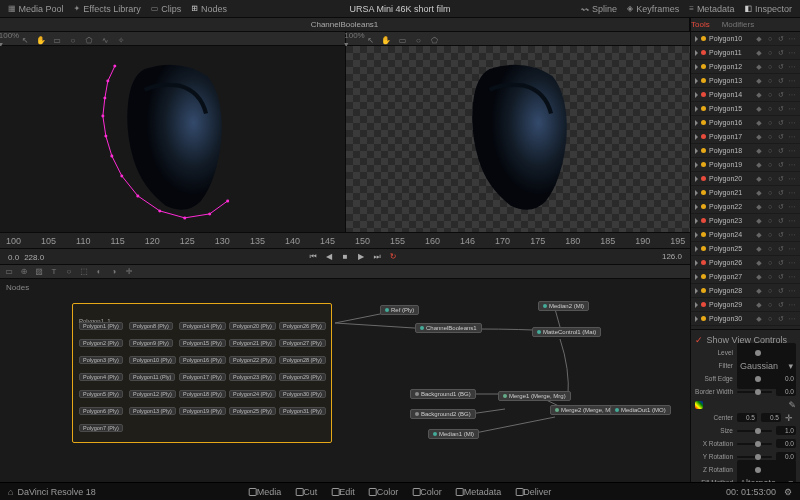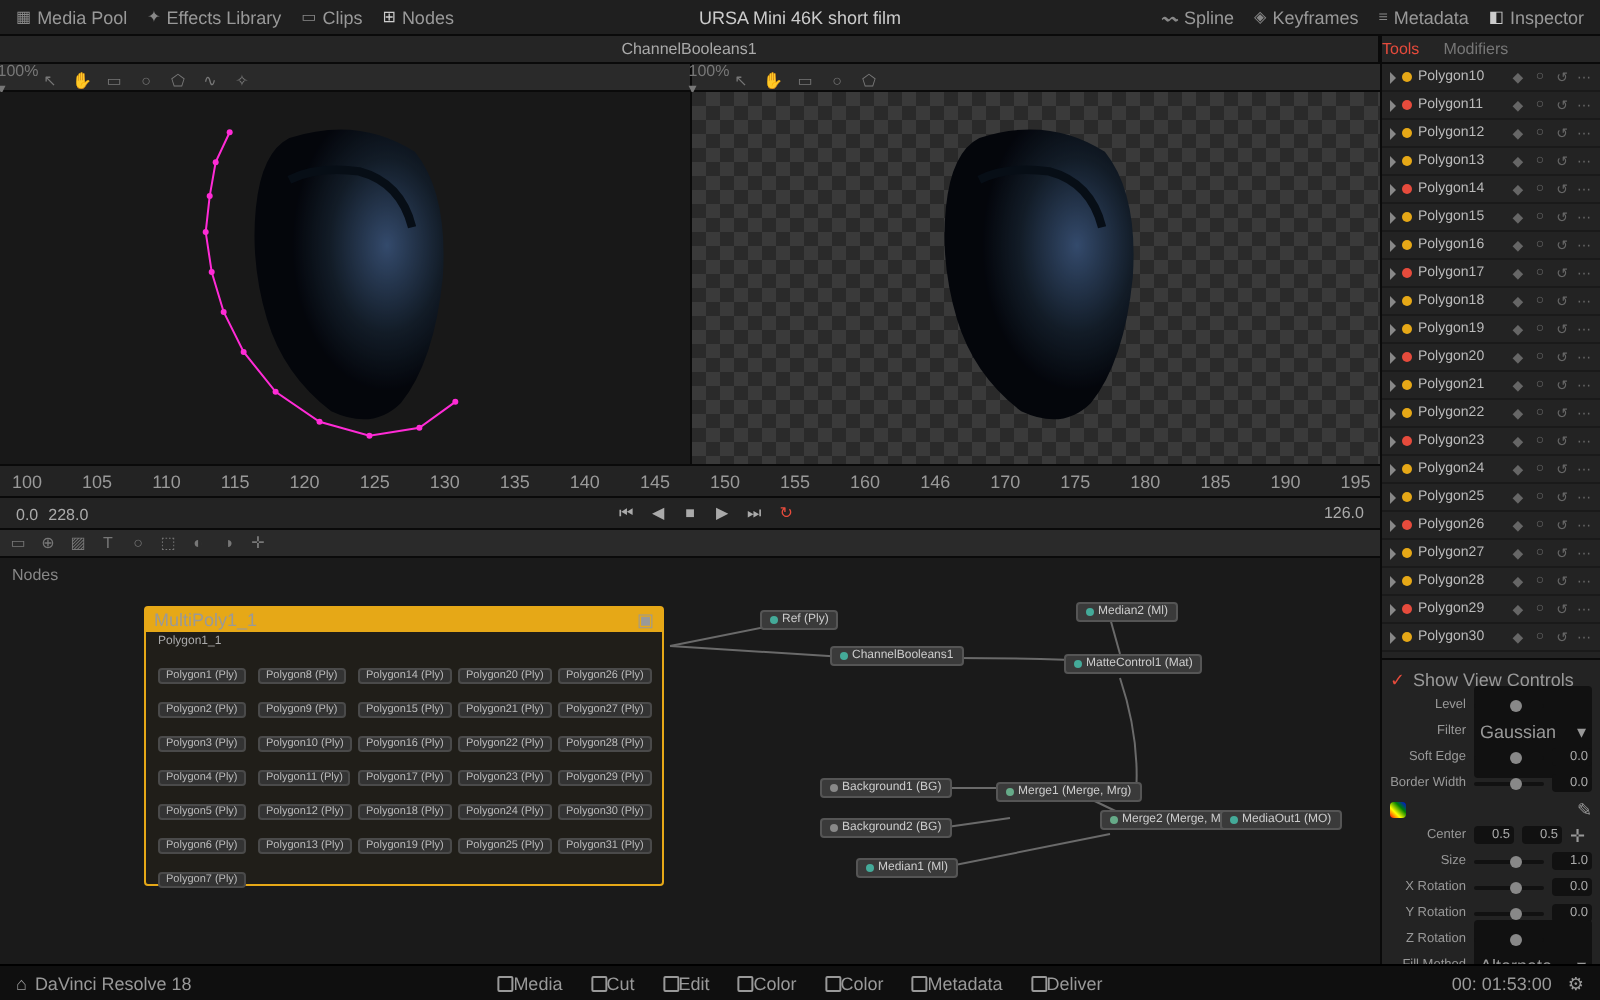--- a/index.html
+++ b/index.html
@@ -209,24 +209,20 @@
           <path d="M470 115 L508 115"></path>
           <path d="M470 135 L505 130"></path>
           <path d="M540 118 L565 130"></path>
           <path d="M595 132 L620 132"></path>
           <path d="M560 60 Q570 90 568 118"></path>
           <path d="M470 155 L555 138"></path>
         </g>
       </svg>
 
       <div class="group-box" style="left:72px;top:24px;width:260px;height:140px">
-        <div class="group-title">
-            <span>MultiPoly1_1</span>
-            <span>▣</span>
-          </div>
         <div style="position:absolute;left:6px;top:14px;font-size:6px;color:#aaa">Polygon1_1</div>
         <div id="groupcols" style="position:relative;width:100%;height:calc(100% - 12px)">
             <div class="node-sm" style="left: 6px; top: 18px;">Polygon1 (Ply)</div>
             <div class="node-sm" style="left: 6px; top: 35px;">Polygon2 (Ply)</div>
             <div class="node-sm" style="left: 6px; top: 52px;">Polygon3 (Ply)</div>
             <div class="node-sm" style="left: 6px; top: 69px;">Polygon4 (Ply)</div>
             <div class="node-sm" style="left: 6px; top: 86px;">Polygon5 (Ply)</div>
             <div class="node-sm" style="left: 6px; top: 103px;">Polygon6 (Ply)</div>
             <div class="node-sm" style="left: 6px; top: 120px;">Polygon7 (Ply)</div>
             <div class="node-sm" style="left: 56px; top: 18px;">Polygon8 (Ply)</div>

